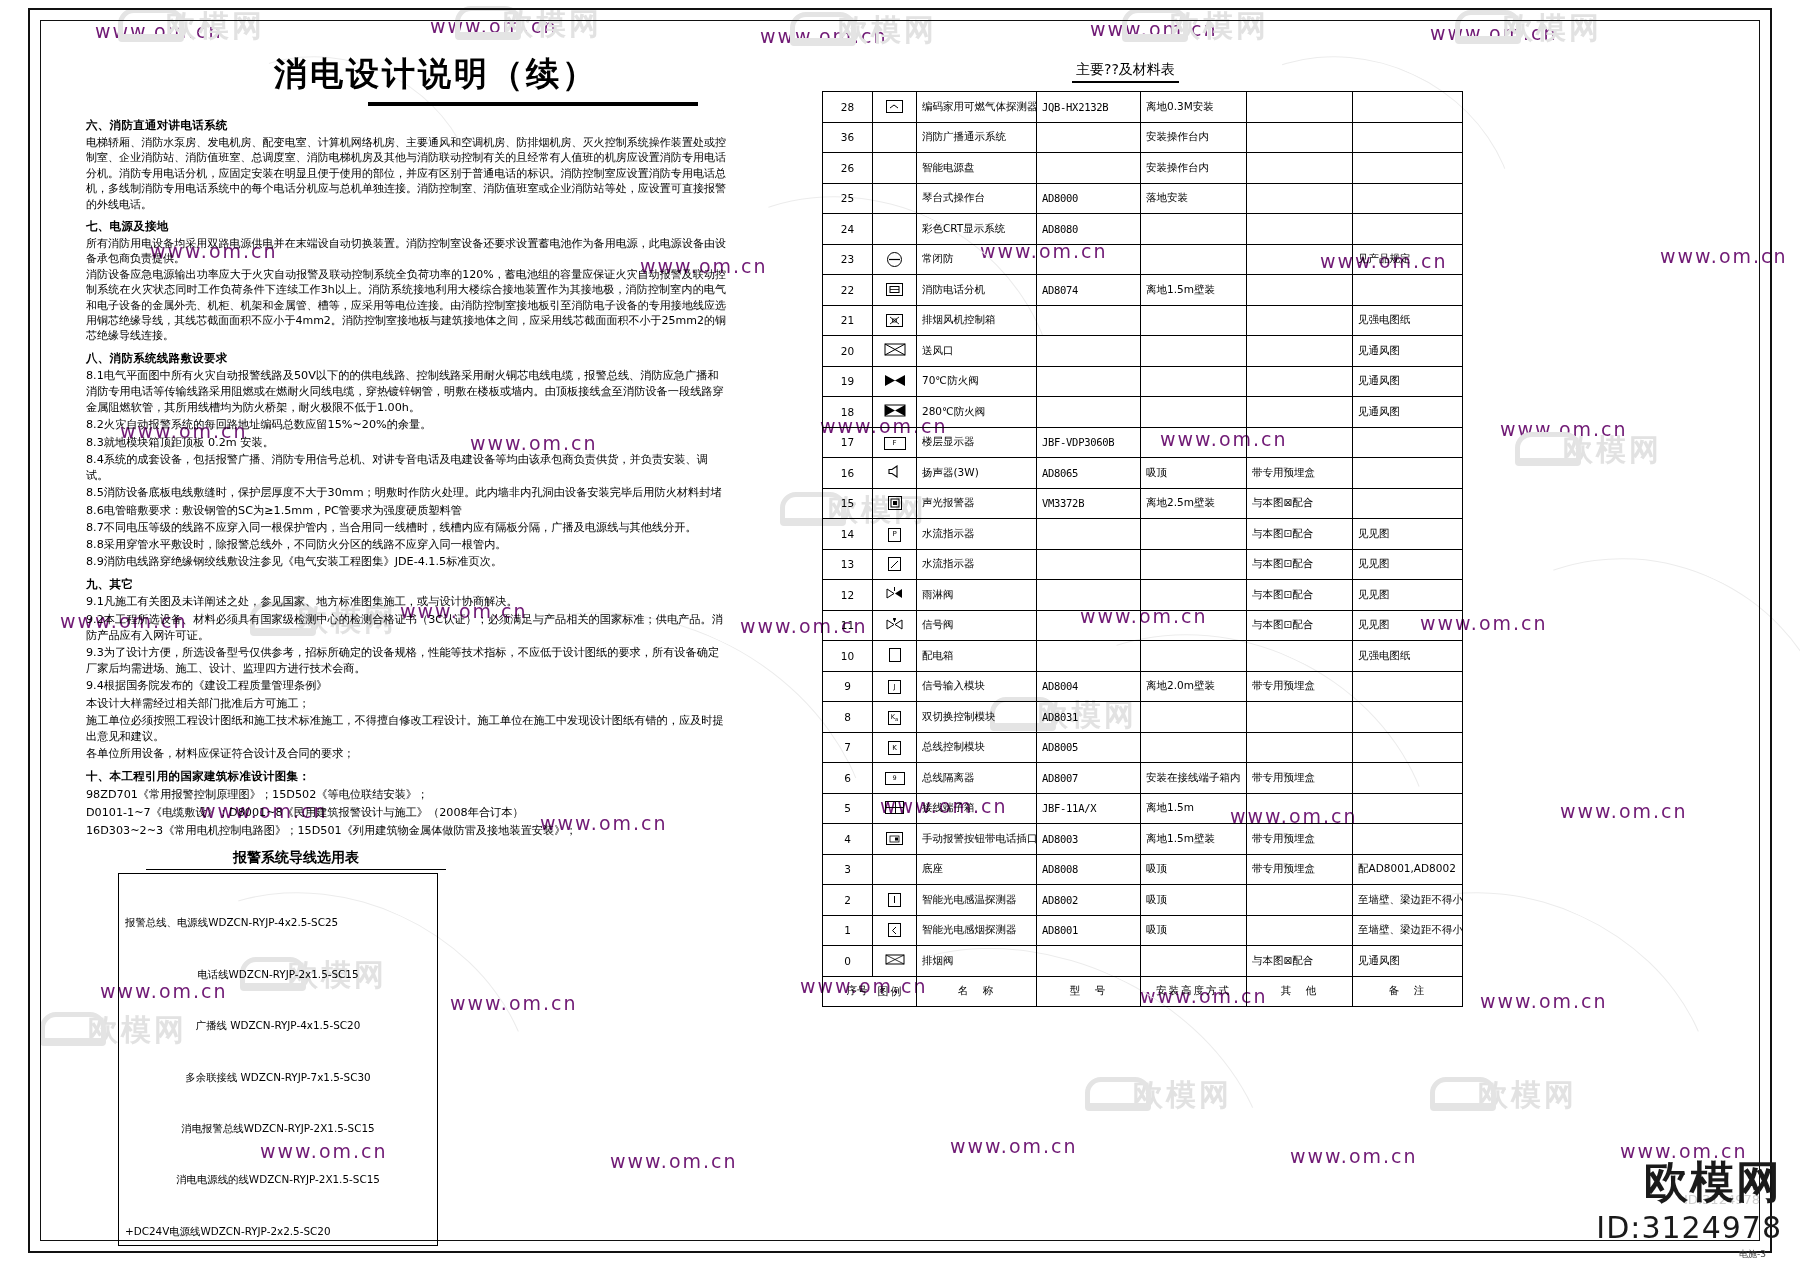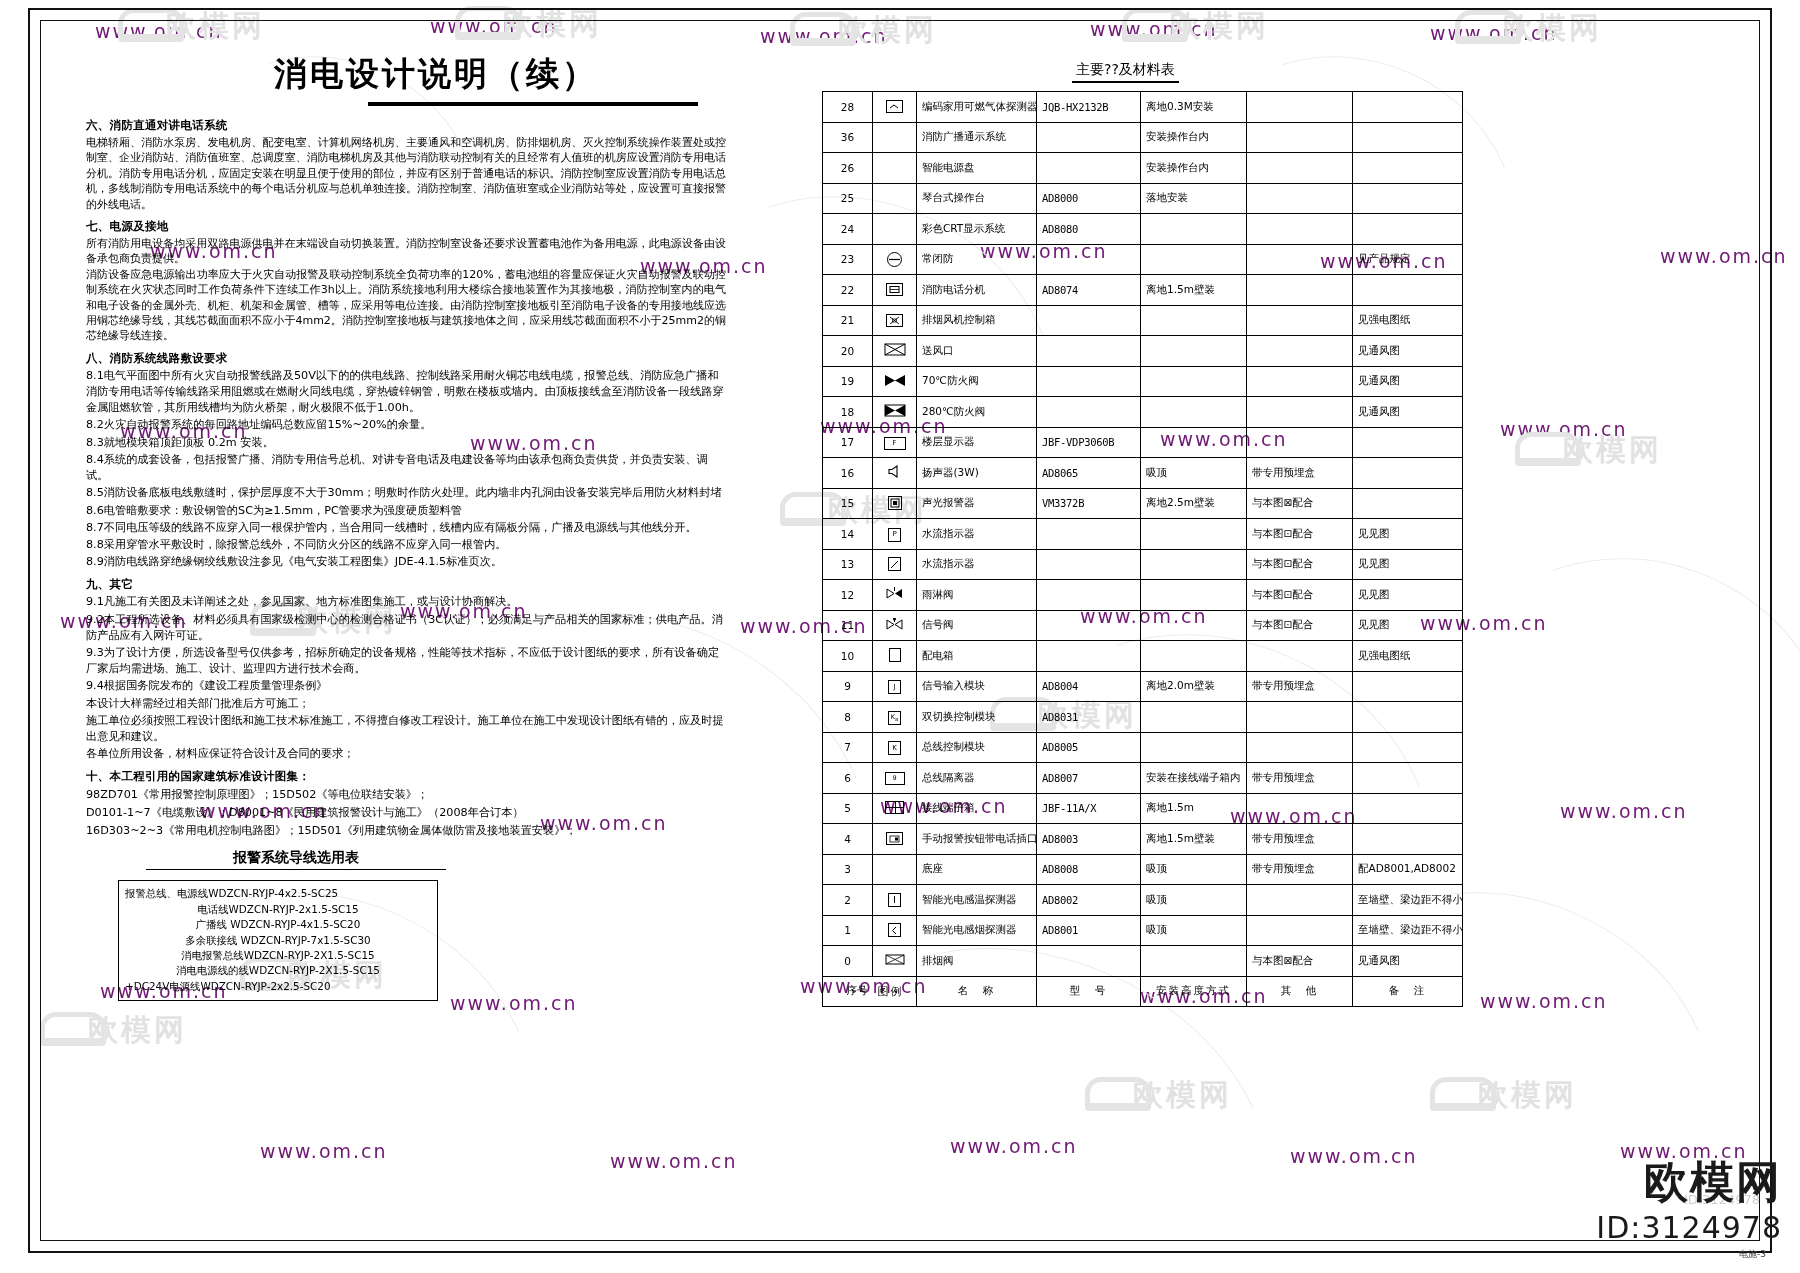--- a/index.html
+++ b/index.html
@@ -66,31 +66,32 @@
     font-size:11.2px;color:#000;line-height:16.2px;margin:1px 0 0 0;
     font-family:"DejaVu Sans", sans-serif;
   }
   .std-item{
     font-size:11.2px;color:#000;line-height:17px;margin:1px 0 0 0;
     font-family:"DejaVu Sans", sans-serif;
   }
 
   
   #wire-title{
-    font-size:14px;font-weight:bold;text-align:center;margin:10px 0 10px 0;
+    font-size:14px;font-weight:bold;text-align:center;margin:10px 0 3px 0;
     font-family:"DejaVu Sans", sans-serif;width:300px;margin-left:60px;
     border-bottom:1.5px solid #000;padding-bottom:2px;
   }
   #wire-box{
     margin-left:32px;width:320px;border:1.2px solid #000;
     padding:5px 6px 6px 6px;background:transparent;
   }
   .wire-line{
     font-size:10.4px;line-height:15.4px;color:#000;white-space:nowrap;
     font-family:"DejaVu Sans", sans-serif;
+    margin-top:36px;
   }
   .wire-line.c{text-align:center;}
 
   
   #tbl-wrap{position:absolute;left:822px;top:60px;width:640px;z-index:3;}
   #tbl-title{
     text-align:right;font-size:14px;color:#000;margin:0 36px 8px 0;
     font-family:"DejaVu Sans", sans-serif;
     display:inline-block;border-bottom:2px solid #000;
     position:relative;left:250px;padding:0 4px 2px 4px;

